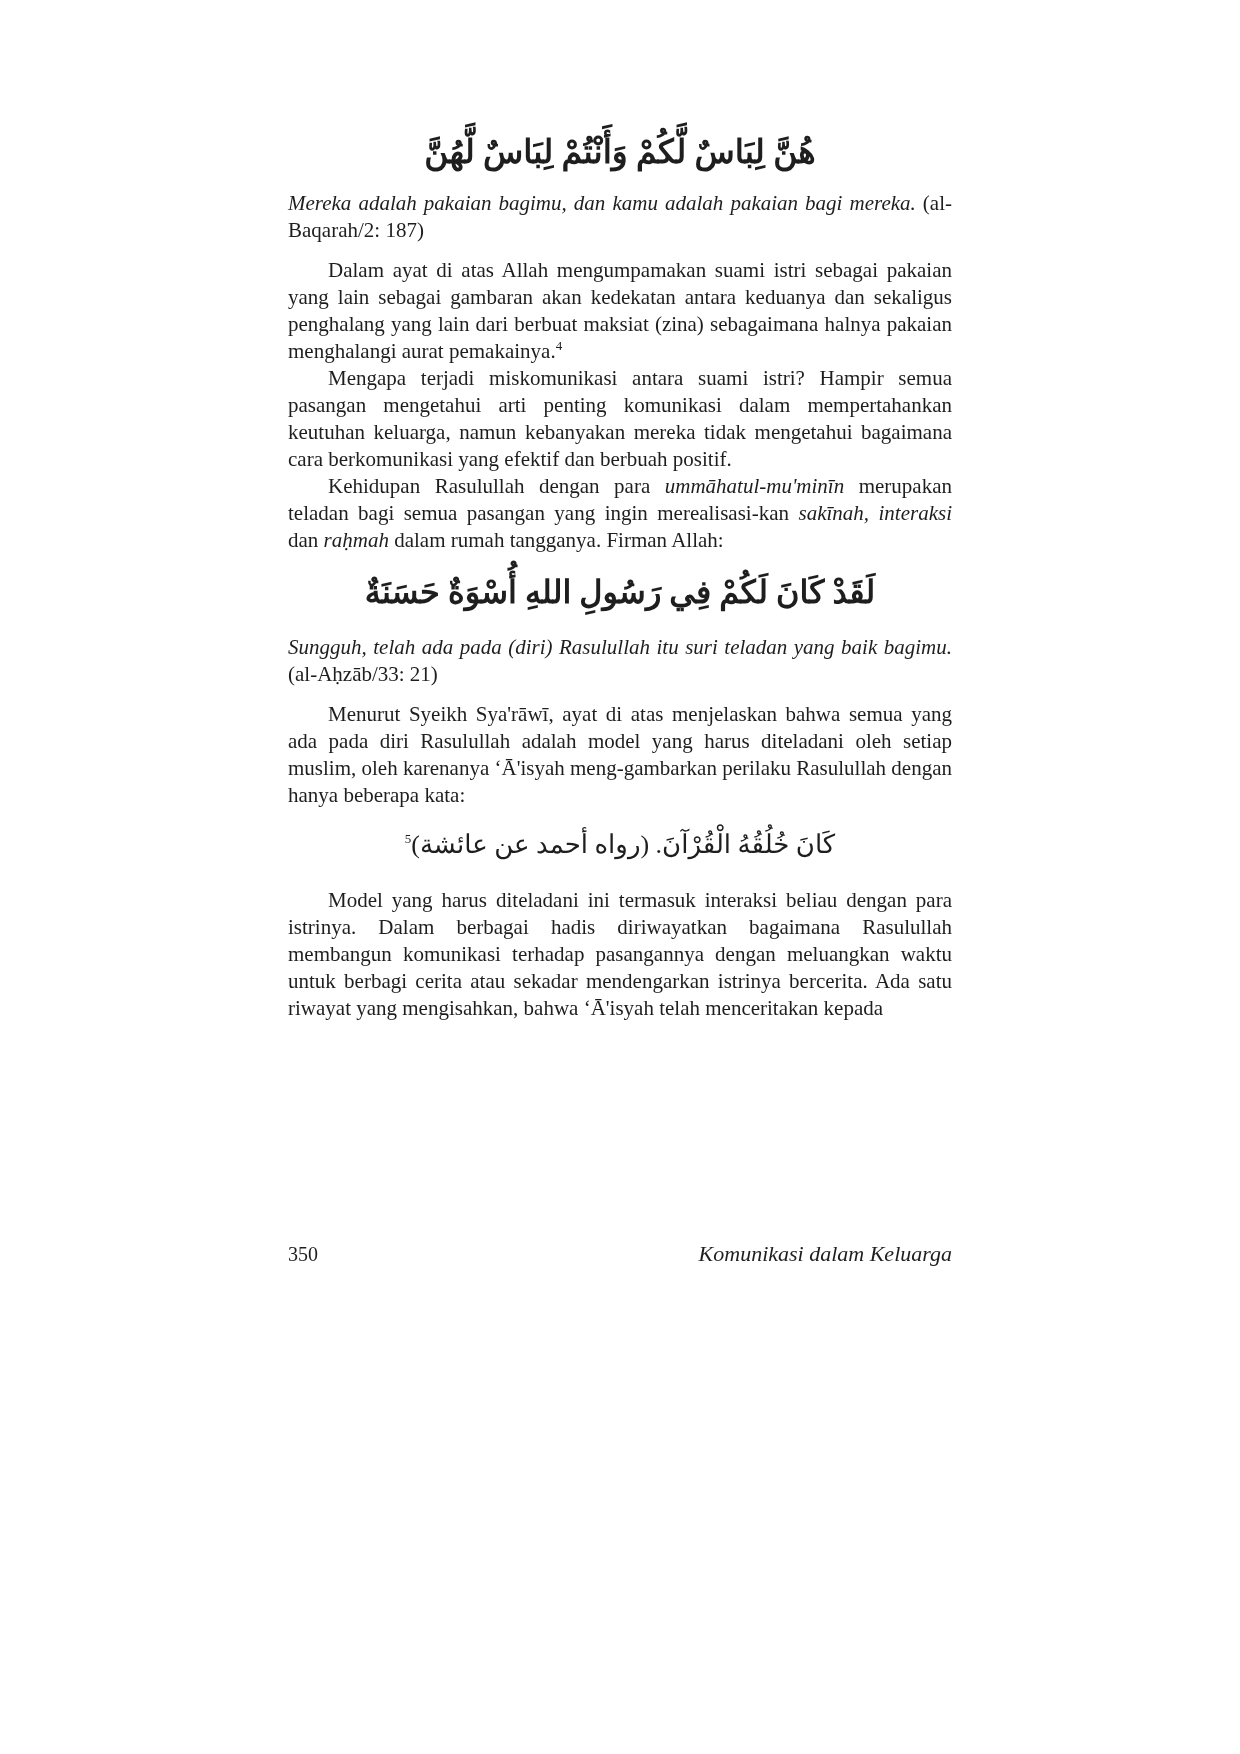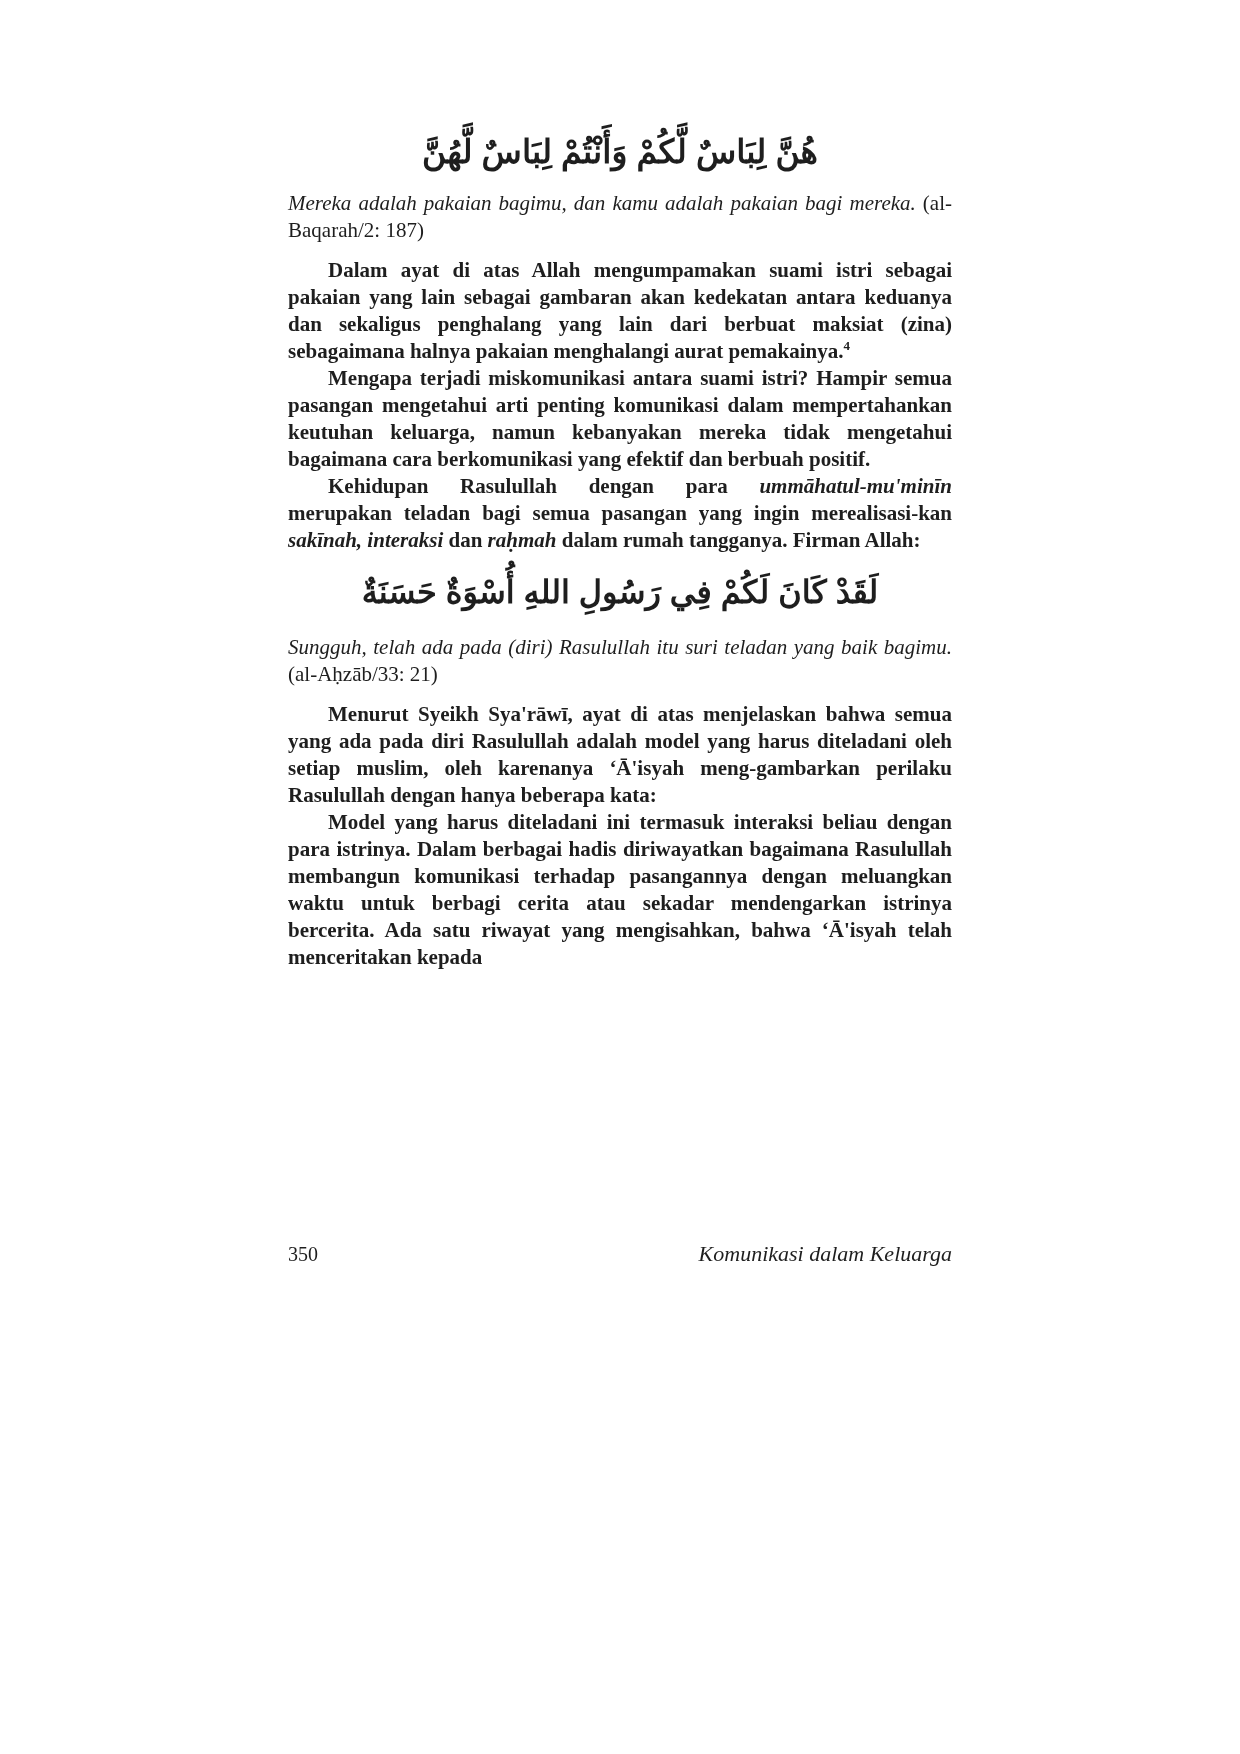--- a/index.html
+++ b/index.html
@@ -16,27 +16,26 @@
   .column {
     position: absolute;
     left: 288px;
     top: 126px;
     width: 664px;
   }
   .body-text {
     font-size: 21px;
     line-height: 27px;
     text-align: justify;
-    font-weight: bold;
   }
   p.para { text-indent: 40px; }
   .italic { font-style: italic; }
   .upright { font-style: normal; }
   .arabic {
-    font-family: Liberation Sans, sans-serif;
+    font-family: Liberation Serif, serif;
     direction: rtl;
     unicode-bidi: isolate;
     margin-top: 32px;
   }
   .arabic-line {
     text-align: center;
     direction: ltr;
   }
   .arabic-verse-1 {
     font-size: 33px;
@@ -116,20 +115,23 @@
 
     <div class="translation translation-gap">
       <span class="italic">Sungguh, telah ada pada (diri) Rasulullah itu suri teladan yang baik bagimu.</span>
       <span class="upright">(al-Aḥzāb/33: 21)</span>
     </div>
 
     <p class="body-text para">
       <span>Menurut Syeikh Sya'rāwī, ayat di atas menjelaskan bahwa semua yang ada pada diri Rasulullah adalah model yang harus diteladani oleh setiap muslim, oleh karenanya ‘Ā'isyah meng-gambarkan perilaku Rasulullah dengan hanya beberapa kata:</span>
     </p>
 
+    <div class="arabic-line arabic-hadith">
+      <sup class="fn">5</sup><span class="arabic" dir="rtl">كَانَ خُلُقُهُ الْقُرْآنَ. (رواه أحمد عن عائشة)</span>
+    </div>
 
 
     <p class="body-text para">
       <span>Model yang harus diteladani ini termasuk interaksi beliau dengan para istrinya. Dalam berbagai hadis diriwayatkan bagaimana Rasulullah membangun komunikasi terhadap pasangannya dengan meluangkan waktu untuk berbagi cerita atau sekadar mendengarkan istrinya bercerita. Ada satu riwayat yang mengisahkan, bahwa ‘Ā'isyah telah menceritakan kepada</span>
     </p>
 
   </div>
 
   <div class="footer">
     <span class="page-number">350</span>

